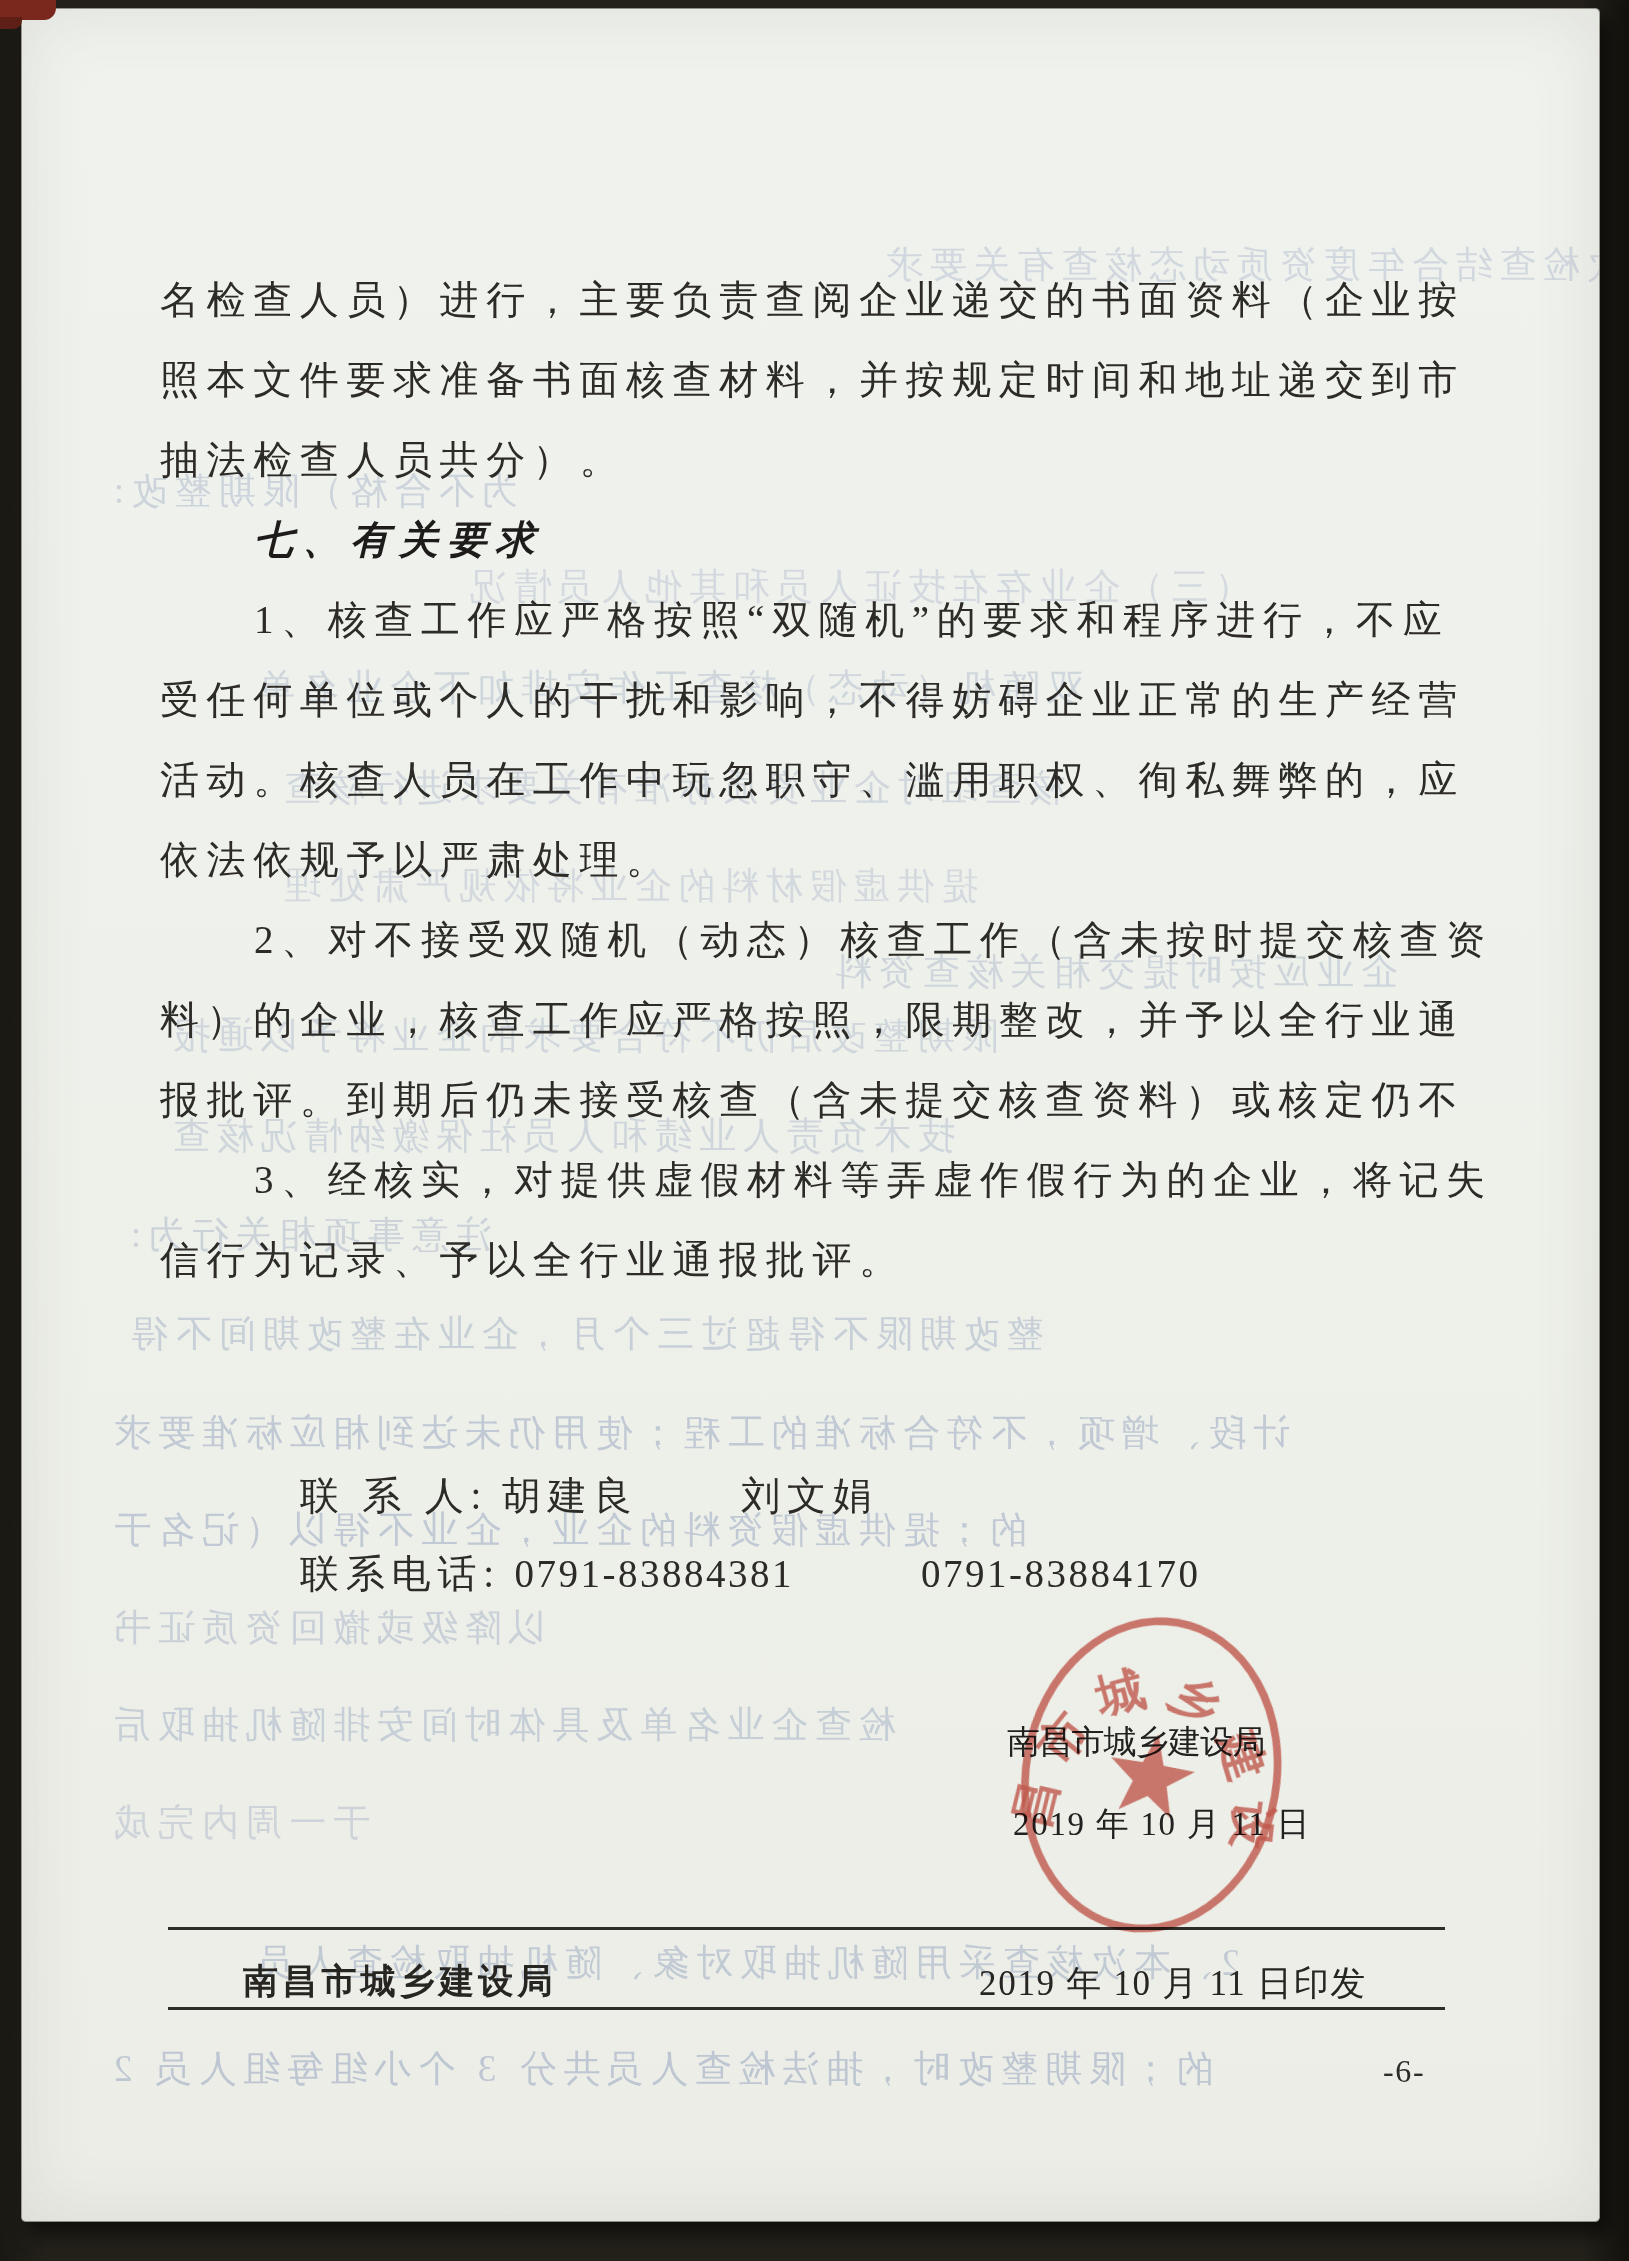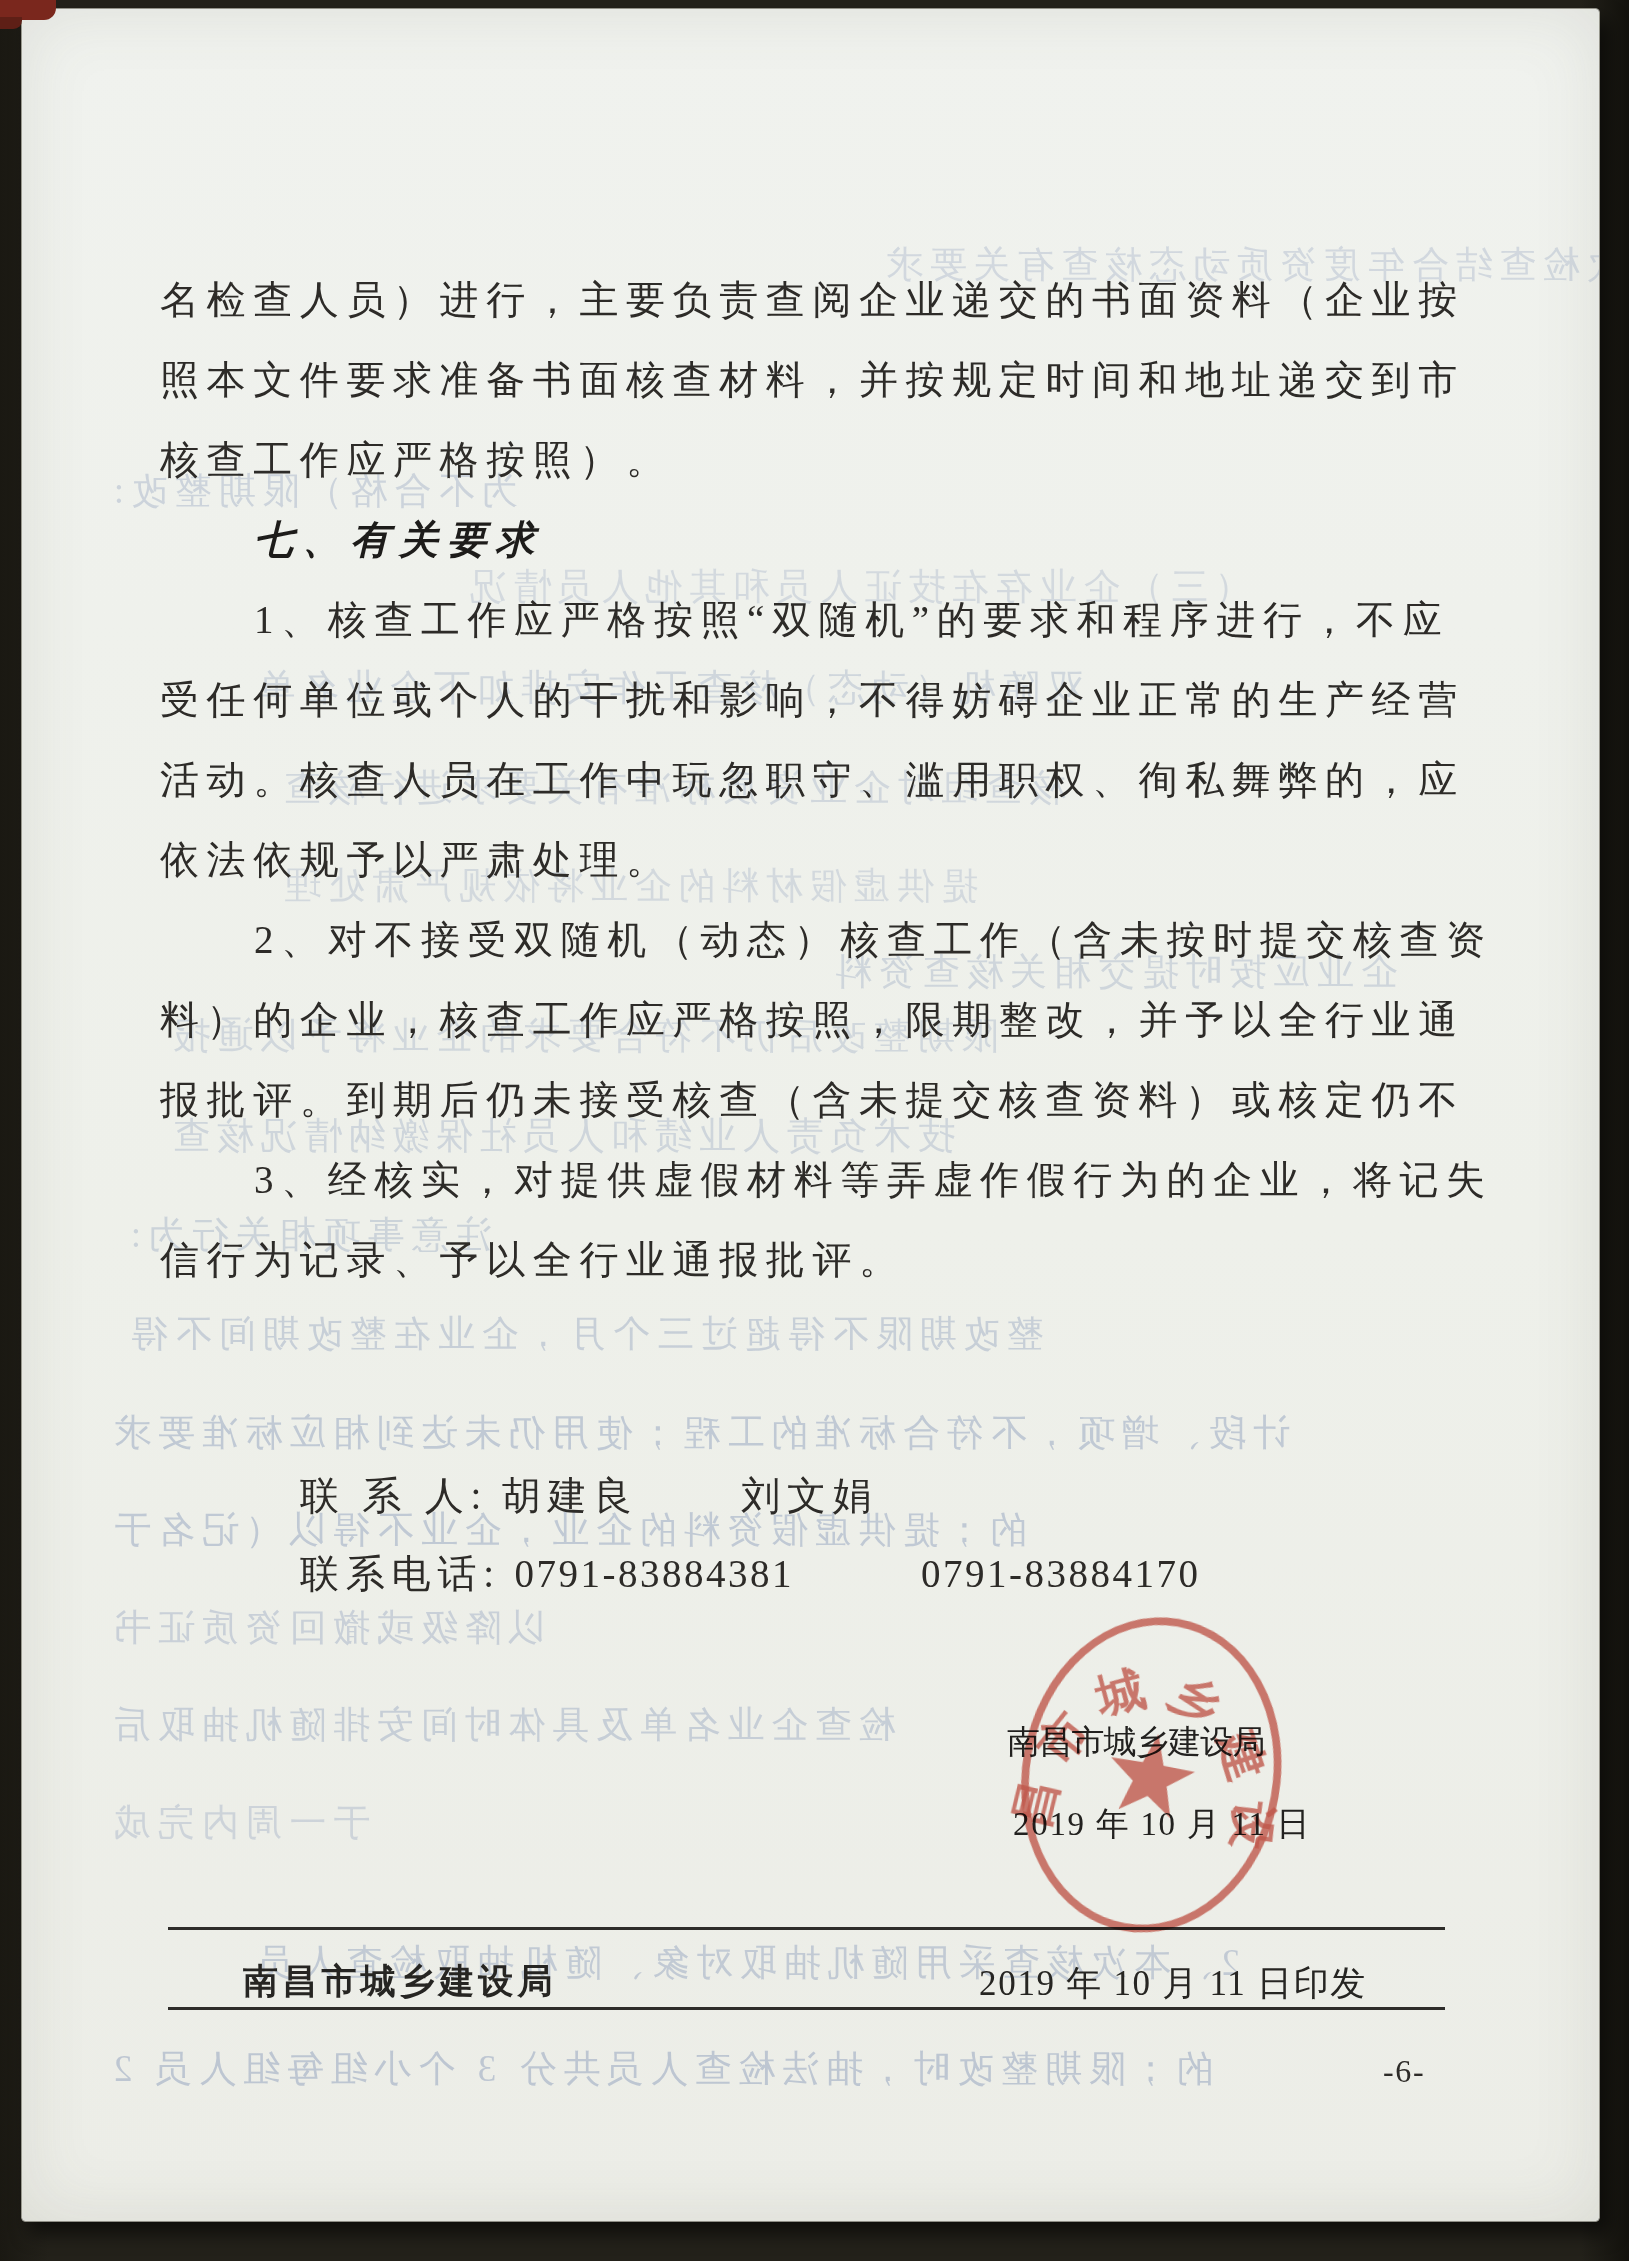--- a/index.html
+++ b/index.html
@@ -79,21 +79,21 @@
         <div class="ghost" style="left: 85px; top: 1594px; opacity: 0.32;">以降级或撤回资质证书</div>
         <div class="ghost" style="left: 85px; top: 1691px; opacity: 0.34;">检查企业名单及具体时间安排随机抽取后</div>
         <div class="ghost" style="left: 85px; top: 1789px; opacity: 0.28;">于一周内完成</div>
         <div class="ghost" style="left: 229px; top: 1929px; opacity: 0.38;">2、本次核查采用随机抽取对象、随机抽取检查人员</div>
         <div class="ghost" style="left: 85px; top: 2035px; opacity: 0.42;">的；限期整改时，抽法检查人员共分 3 个小组每组人员 2</div>
       </div>
 
     <div class="body" id="body-lines">
         <div class="line">名检查人员）进行，主要负责查阅企业递交的书面资料（企业按</div>
         <div class="line">照本文件要求准备书面核查材料，并按规定时间和地址递交到市</div>
-        <div class="line">核查工作应严格按照）。</div>
+        <div class="line">抽法检查人员共分）。</div>
         <div class="line heading">七、有关要求</div>
         <div class="line indent">1、核查工作应严格按照“双随机”的要求和程序进行，不应</div>
         <div class="line">受任何单位或个人的干扰和影响，不得妨碍企业正常的生产经营</div>
         <div class="line">活动。核查人员在工作中玩忽职守、滥用职权、徇私舞弊的，应</div>
         <div class="line">依法依规予以严肃处理。</div>
         <div class="line indent">2、对不接受双随机（动态）核查工作（含未按时提交核查资</div>
         <div class="line">料）的企业，核查工作应严格按照，限期整改，并予以全行业通</div>
         <div class="line">报批评。到期后仍未接受核查（含未提交核查资料）或核定仍不</div>
         <div class="line indent">3、经核实，对提供虚假材料等弄虚作假行为的企业，将记失</div>
         <div class="line">信行为记录、予以全行业通报批评。</div>

